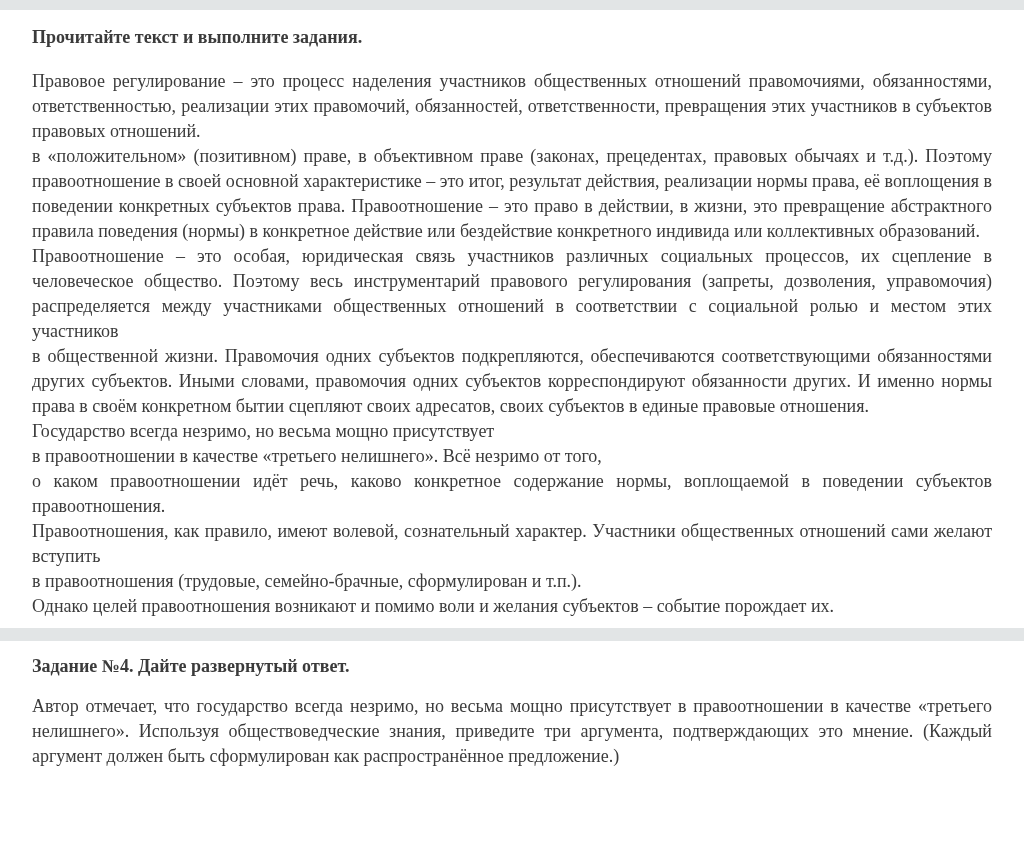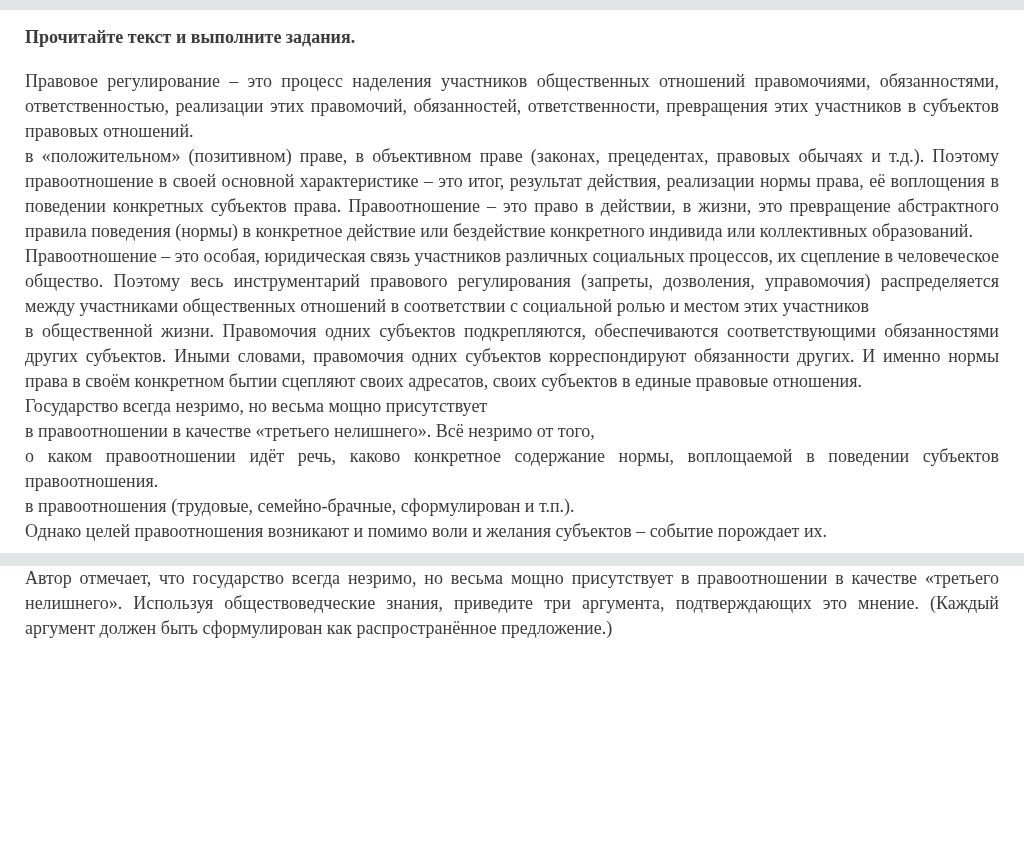--- a/index.html
+++ b/index.html
@@ -19,21 +19,21 @@
     background: var(--page-bg);
     color: var(--text-color);
     font-family: "Liberation Serif", "DejaVu Serif", serif;
   }
   .topbar {
     width: 1024px;
     height: 10px;
     background: var(--divider-color);
   }
   .content {
-    padding: 0 25px;
+    padding: 0 32px;
     font-size: 18px;
     line-height: 25px;
     text-align: justify;
   }
   .content p {
     margin: 0;
     padding: 0;
   }
   h1, h2 {
     font-size: 18px;
@@ -69,23 +69,25 @@
 
   <div class="content">
     <h1 class="reading-heading">Прочитайте текст и выполните задания.</h1>
     <p>Правовое регулирование – это процесс наделения участников общественных отношений правомочиями, обязанностями, ответственностью, реализации этих правомочий, обязанностей, ответственности, превращения этих участников в субъектов правовых отношений.</p>
     <p>в «положительном» (позитивном) праве, в объективном праве (законах, прецедентах, правовых обычаях и т.д.). Поэтому правоотношение в своей основной характеристике – это итог, результат действия, реализации нормы права, её воплощения в поведении конкретных субъектов права. Правоотношение – это право в действии, в жизни, это превращение абстрактного правила поведения (нормы) в конкретное действие или бездействие конкретного индивида или коллективных образований.</p>
     <p>Правоотношение – это особая, юридическая связь участников различных социальных процессов, их сцепление в человеческое общество. Поэтому весь инструментарий правового регулирования (запреты, дозволения, управомочия) распределяется между участниками общественных отношений в соответствии с социальной ролью и местом этих участников</p>
     <p>в общественной жизни. Правомочия одних субъектов подкрепляются, обеспечиваются соответствующими обязанностями других субъектов. Иными словами, правомочия одних субъектов корреспондируют обязанности других. И именно нормы права в своём конкретном бытии сцепляют своих адресатов, своих субъектов в единые правовые отношения.</p>
     <p>Государство всегда незримо, но весьма мощно присутствует</p>
     <p>в правоотношении в качестве «третьего нелишнего». Всё незримо от того,</p>
     <p>о каком правоотношении идёт речь, каково конкретное содержание нормы, воплощаемой в поведении субъектов правоотношения.</p>
+    <p>Правоотношения, как правило, имеют волевой, сознательный характер. Участники общественных отношений сами желают вступить</p>
     <p>в правоотношения (трудовые, семейно-брачные, сформулирован и т.п.).</p>
     <p>Однако целей правоотношения возникают и помимо воли и желания субъектов  –  событие порождает их.</p>
   </div>
 
   <div class="separator"></div>
 
   <div class="content">
+    <h2 class="task-heading">Задание №4. Дайте развернутый ответ.</h2>
     <p>Автор отмечает, что государство всегда незримо, но весьма мощно присутствует в правоотношении в качестве «третьего нелишнего». Используя обществоведческие знания, приведите три аргумента, подтверждающих это мнение. (Каждый аргумент должен быть сформулирован как распространённое предложение.)</p>
   </div>
 
 </div>
 
 </body></html>

